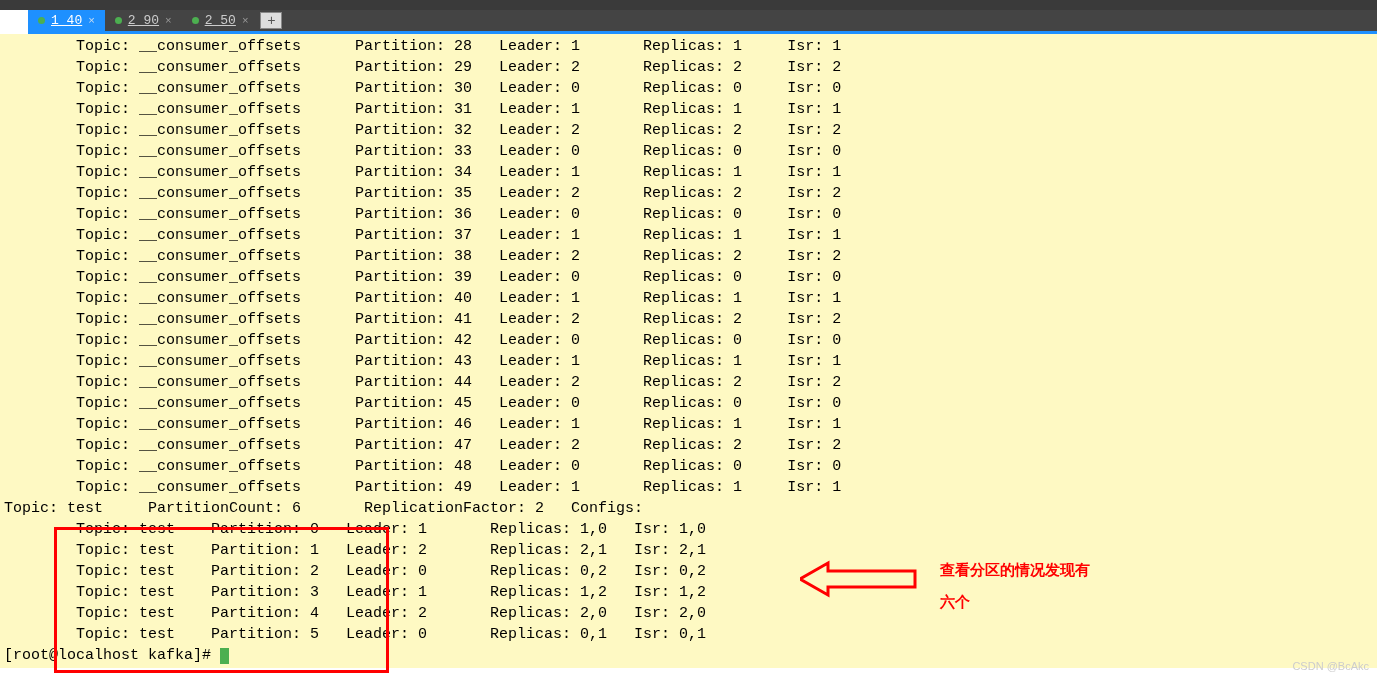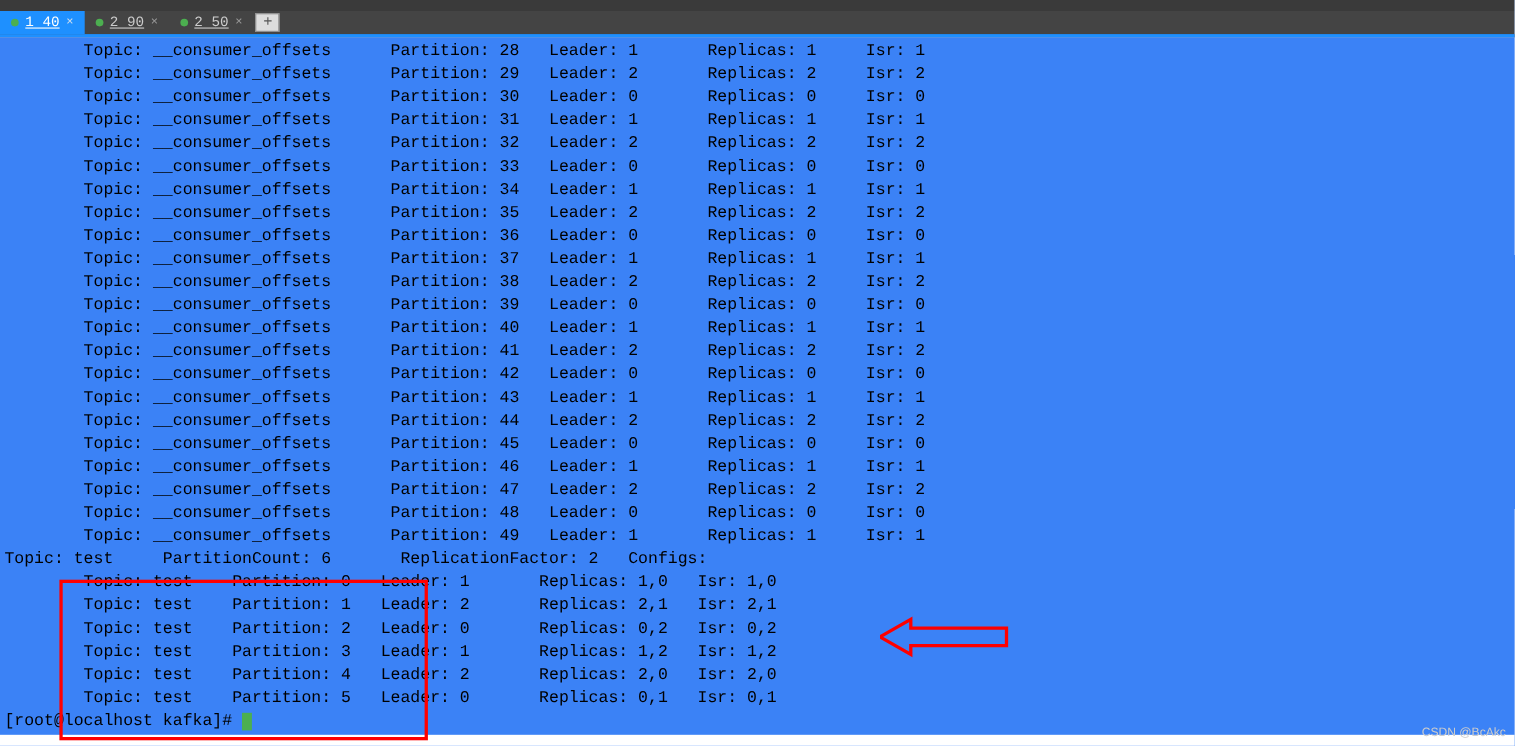--- a/index.html
+++ b/index.html
@@ -20,20 +20,21 @@
     padding-left: 6px;
     display: flex;
     align-items: center;
   }
   .tab-bar {
     background: #444;
     height: 24px;
     display: flex;
     align-items: stretch;
     border-bottom: 3px solid #1e90ff;
+    margin-left: 28px;
   }
   .tab {
     display: flex;
     align-items: center;
     padding: 0 10px;
     color: #ccc;
     font-size: 13px;
     gap: 6px;
     cursor: pointer;
   }
@@ -60,21 +61,21 @@
     align-items: center;
     justify-content: center;
     width: 22px;
     background: #ddd;
     color: #555;
     border: 1px solid #888;
     margin: 2px;
     cursor: pointer;
   }
   .terminal {
-    background: #3b82f6;
+    background: #fef9c3;
     color: #000;
     padding: 2px 4px;
     white-space: pre;
     line-height: 21px;
     font-size: 15px;
   }
   .terminal .line { height: 21px; }
   .prompt-cursor {
     display: inline-block;
     width: 9px;
@@ -146,15 +147,17 @@
 
 <div class="red-box"></div>
 
 <div class="arrow-wrap">
   <svg width="120" height="40">
     <polygon points="0,20 28,4 28,12 115,12 115,28 28,28 28,36" fill="none" stroke="#ff0000" stroke-width="3"></polygon>
   </svg>
 </div>
 
 <div class="annotation">
+  <div>查看分区的情况发现有</div>
+  <div>六个</div>
 </div>
 
 <div class="watermark">CSDN @BcAkc</div>
 
 </body></html>

